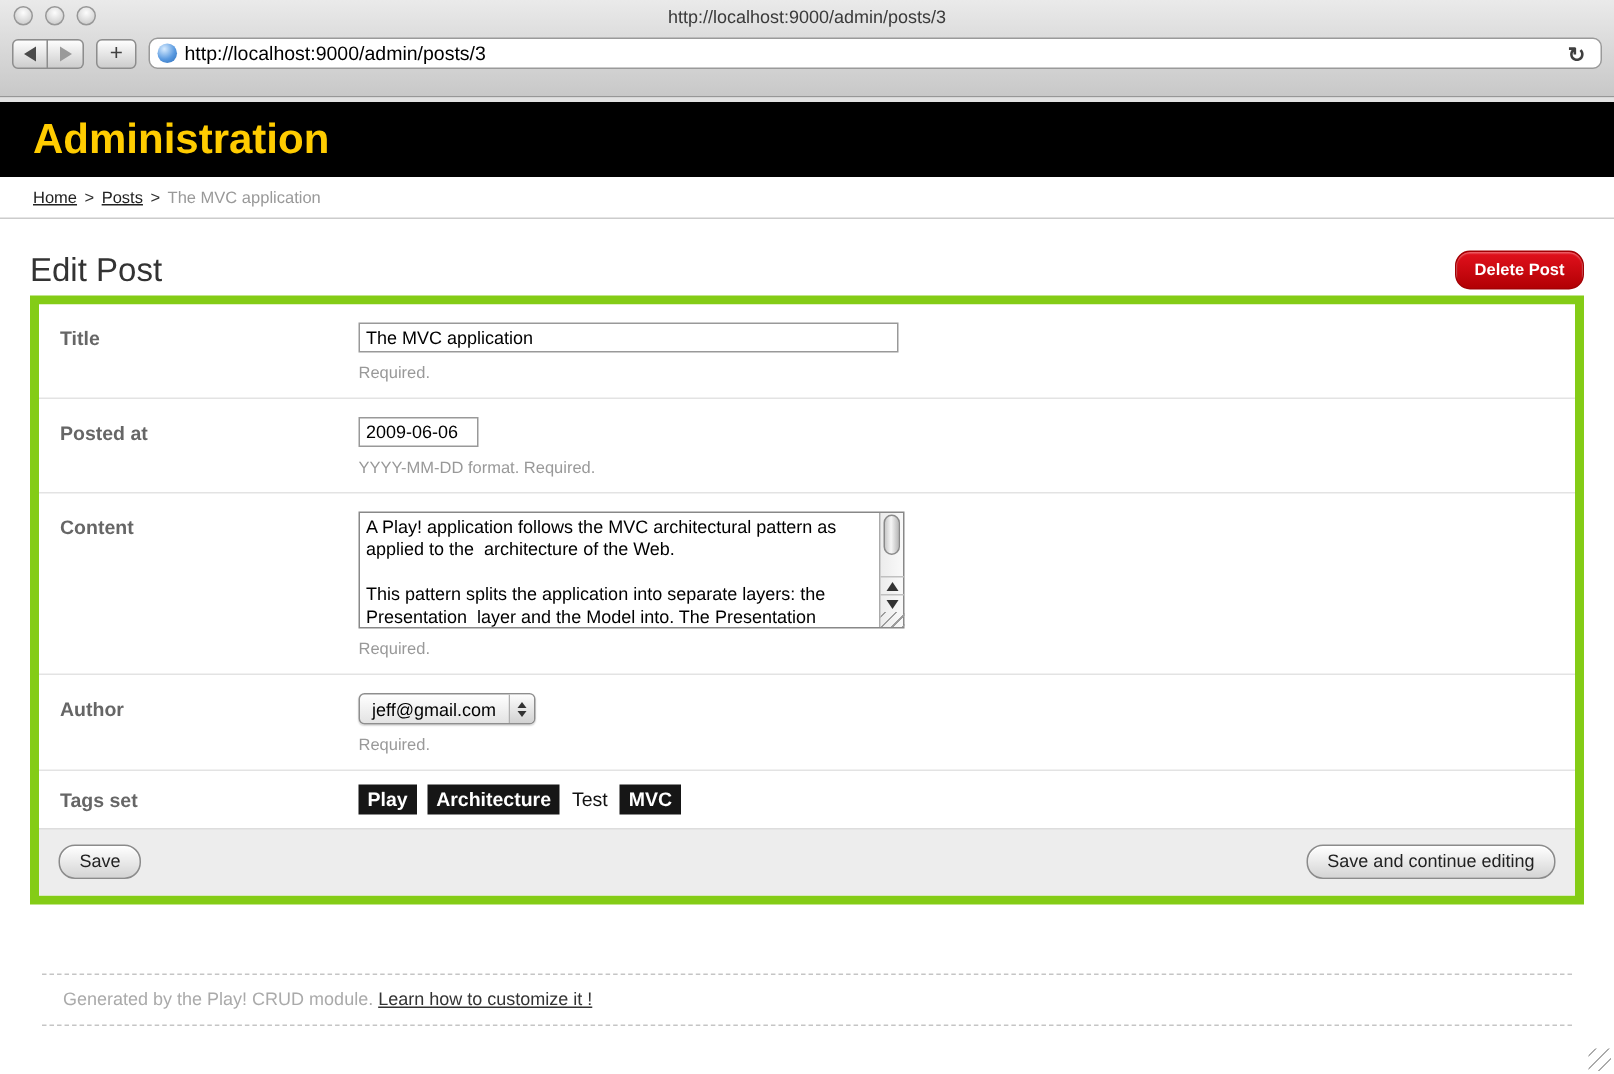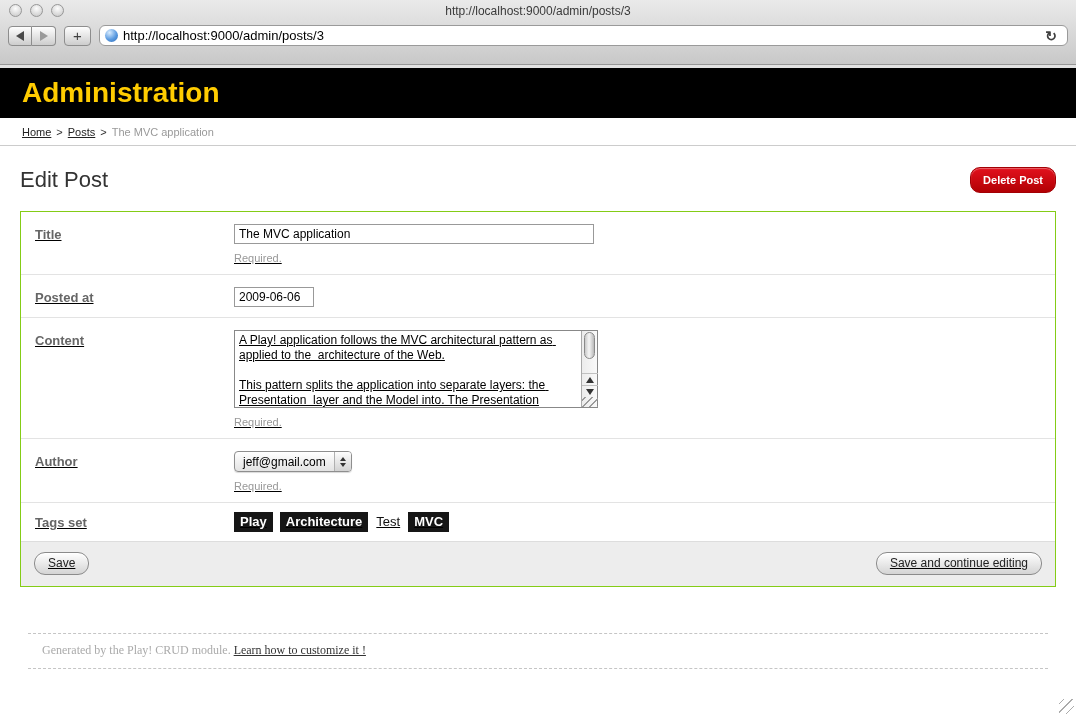--- a/index.html
+++ b/index.html
@@ -50,21 +50,21 @@
   .crumb-current { color:#999; }
 
   
   .main { padding:0 20px; }
   .page-head { display:flex; justify-content:space-between; margin-top:21px; }
   .page-title { font-size:22px; color:#333; font-weight:normal; }
   .delete-btn { background:linear-gradient(#e2111d,#b20004); color:#fff; font-size:11px; font-weight:bold;
                 border:1px solid #a30004; border-radius:10px; padding:3px 12px 4px;
                 box-shadow:inset 0 1px 1px rgba(255,255,255,.35); cursor:pointer; }
 
-  .form-box { border:1px solid #84cc16; margin-top:18px;text-decoration:underline; }
+  .form-box { border:6px solid #84cc16; margin-top:4px; }
   .frow { display:flex; padding:12px 0 10px 14px; border-top:1px solid #e3e3e3; background:#fff; }
   .frow.first { border-top:none; }
   .flabel { width:199px; font-size:13px; font-weight:bold; color:#666; padding-top:3px; }
   .ffield { flex:1; }
   .hint { font-size:11px; color:#999; margin-top:8px; }
   input.text { border:1px solid #999; font-size:12px; padding:2px 4px; height:20px; font-family:inherit; color:#000; outline:none; }
   .title-input { width:360px; }
   .date-input  { width:80px; }
 
   
@@ -98,21 +98,21 @@
   .tag.unselected { background:transparent; color:#111; font-weight:normal; padding:2px 1px 3px; }
 
   
   .action-bar { background:#ededed; border-top:1px solid #ddd; padding:10px 13px 11px; display:flex; justify-content:space-between; gap:9px; }
   .aqua-btn { background:linear-gradient(#ffffff,#d4d4d4); border:1px solid #8b8b8b; border-radius:11px;
               font-size:12px; color:#222; padding:3px 13px 4px; font-family:inherit; cursor:pointer;
               box-shadow:inset 0 1px 0 rgba(255,255,255,.9); }
 
   
   .footer { margin:46px 8px 0; border-top:1px dashed #c5c5c5; border-bottom:1px dashed #c5c5c5;
-            padding:9px 14px 10px; font-size:12px; color:#aaa;font-family:Liberation Serif, serif; }
+            padding:9px 14px 10px; font-size:12px; color:#aaa; }
   .footer-link { color:#333; text-decoration:underline; cursor:pointer; }
 
   .resize-grip { position:absolute; right:2px; bottom:2px; width:15px; height:15px;
                  background:repeating-linear-gradient(135deg, transparent 0 3px, #ababab 3px 4px, transparent 4px 6px); }
 </style>
 </head>
 <body>
 
 <div class="chrome">
   <div class="titlebar">
@@ -167,20 +167,21 @@
       <div class="ffield">
         <input class="text title-input" type="text" value="The MVC application" style="">
         <div class="hint">Required.</div>
       </div>
     </div>
 
     <div class="frow">
       <div class="flabel">Posted at</div>
       <div class="ffield">
         <input class="text date-input" type="text" value="2009-06-06" style="">
+        <div class="hint">YYYY-MM-DD format. Required.</div>
       </div>
     </div>
 
     <div class="frow">
       <div class="flabel">Content</div>
       <div class="ffield">
         <div class="content-box">
           <div class="content-text">A Play! application follows the MVC architectural pattern as applied to the  architecture of the Web.
 
 This pattern splits the application into separate layers: the Presentation  layer and the Model into. The Presentation</div>

